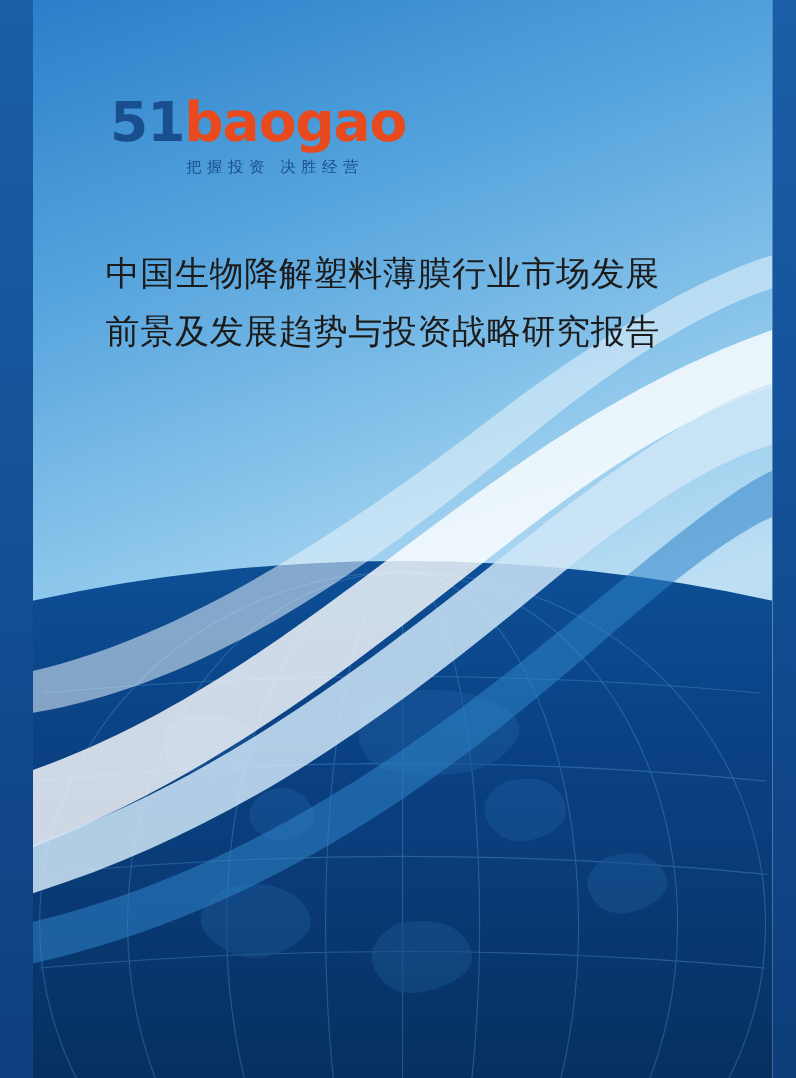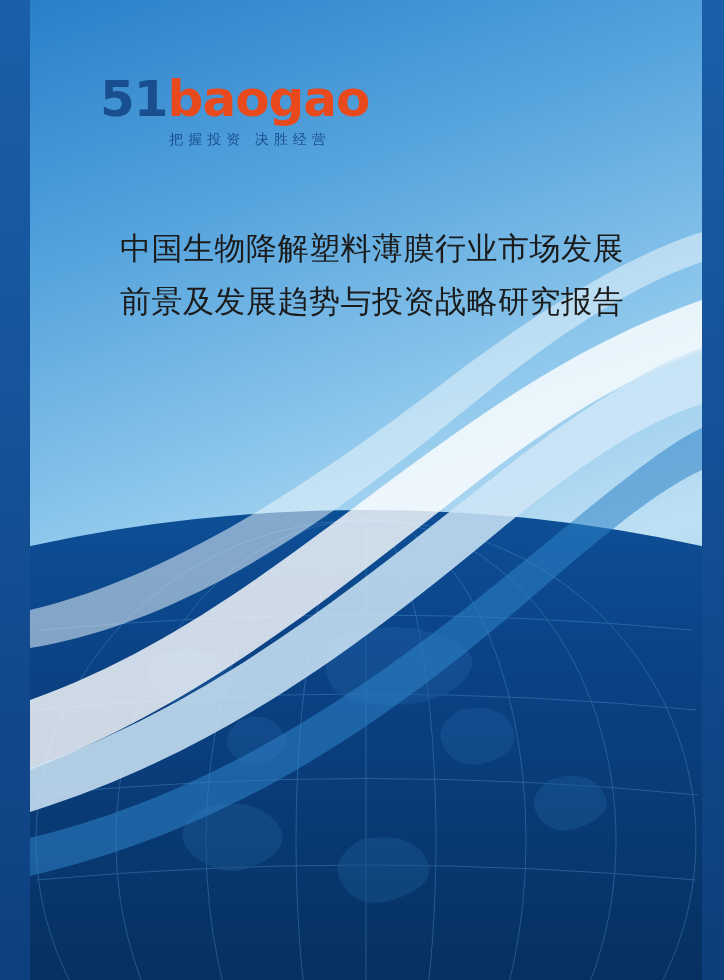--- a/index.html
+++ b/index.html
@@ -79,21 +79,21 @@
     position: absolute;
     left: 0;
     top: 0;
     width: 672px;
     height: 980px;
   }
 
   .logo-wrap {
     position: absolute;
     left: 70px;
-    top: 73px;
+    top: 85px;
     width: 260px;
     height: 86px;
   }
 
   .logo-text {
     font-family: "DejaVu Sans", sans-serif;
     font-size: 50px;
     font-weight: bold;
     color: #1a4f8f;
     letter-spacing: -1px;
@@ -122,21 +122,20 @@
     top: 222px;
     width: 580px;
   }
   .title-line {
     font-family: Liberation Serif, serif;
     font-size: 31px;
     line-height: 53px;
     color: #1b1b1b;
     letter-spacing: 0.5px;
     white-space: nowrap;
-    margin-left: 24px;
   }
 </style>
 </head>
 <body>
 
 <div class="cover">
 
   <div class="left-strip"></div>
   <div class="right-strip"></div>
 

